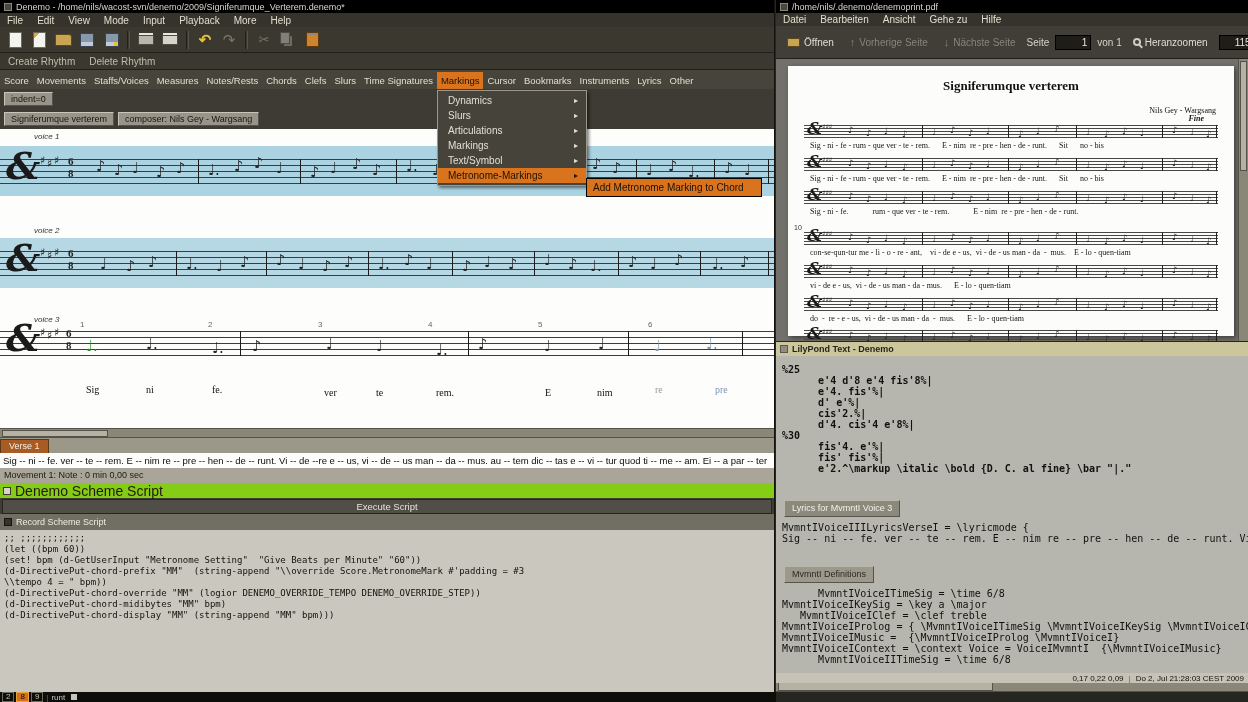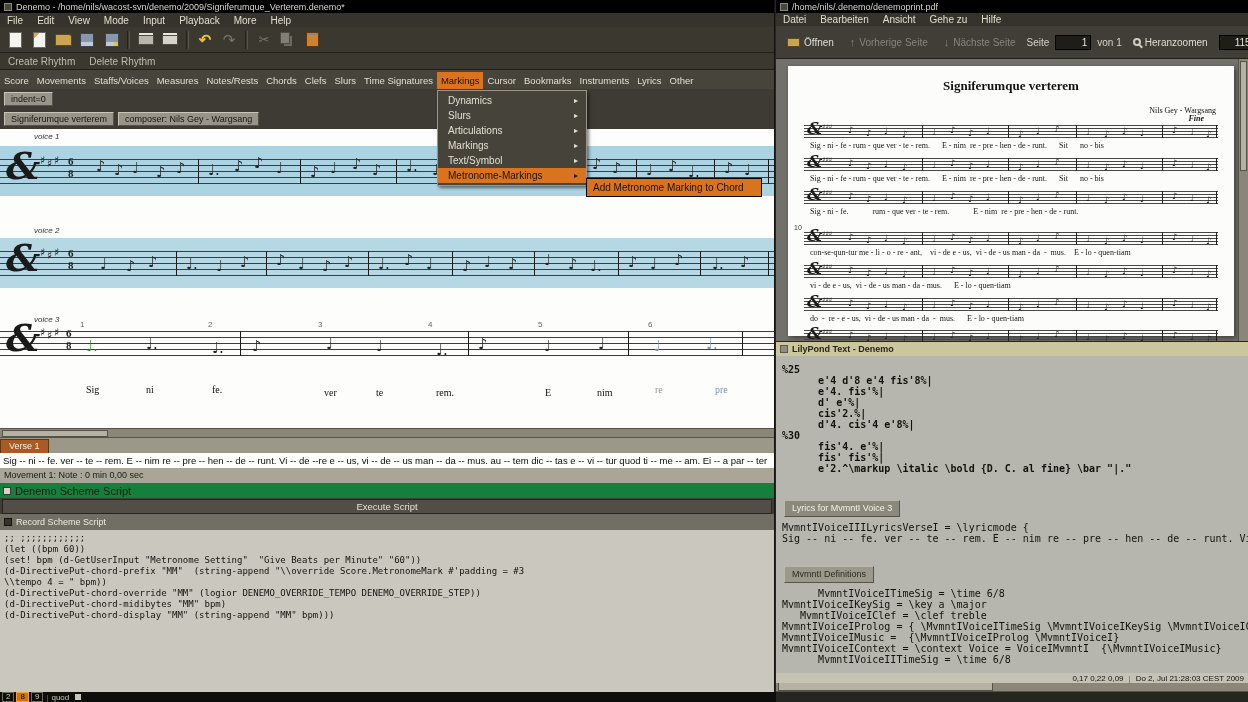--- a/index.html
+++ b/index.html
@@ -61,21 +61,21 @@
 .lyrow .note { font-size:10px; color:#101010; font-family:"Liberation Serif",serif; }
 .lyrow .note.ghost1 { color:#9a9a9a; }
 .lyrow .note.ghost2 { color:#7e93b8;margin-left:8px; }
 
 .hscroll { position:relative; height:10px; background:#8a8779; border-top:1px solid #55524a; border-bottom:1px solid #55524a; }
 .hthumb { position:absolute; top:1px; height:7px; background:#b5b2a5; border:1px solid #55524a; }
 .verserow { height:15px; background:#9b9789; display:flex; align-items:flex-end; }
 .versetab { background:#a85b22; color:#f4efe6; font-size:9px; padding:1px 8px 2px; border:1px solid #5c3a14; border-bottom:none; }
 .lyricsline { height:15px; background:#fdfdfb; color:#0c0c0c; font-size:9.5px; padding:2px 3px; white-space:nowrap; overflow:hidden; }
 .statusline { height:15px; background:#a9a598; color:#1c1a14; font-size:9px; padding:2px 4px; }
-.schemehdr { height:15px; background:#15803d; color:#241911; font-size:11px; display:flex; align-items:center; gap:4px; padding:0 3px; }
+.schemehdr { height:15px; background:#84cc16; color:#241911; font-size:14px; display:flex; align-items:center; gap:4px; padding:0 3px; }
 .chk { width:8px; height:8px; background:#d8d4c8; border:1px solid #3a3830; display:inline-block; flex:0 0 auto; }
 .chk.dark { background:#35332b; border-color:#15140f; }
 .execbtn { display:block; width:calc(100% - 4px); margin:1px 2px 0; height:15px; background:#504e46; color:#e6e2d6; border:1px solid #26241e; font-size:9.5px; font-family:"Liberation Sans",sans-serif; }
 .recordrow { height:16px; background:#716e63; color:#efece1; font-size:9px; display:flex; align-items:center; gap:4px; padding:0 4px; }
 .scriptarea { height:162px; background:#c9c7be; color:#14120e; font-family:"DejaVu Sans Mono",monospace; font-size:9px; line-height:11px; padding:3px 4px; overflow:hidden; }
 .sline { white-space:pre; }
 
 .menu { position:absolute; left:437px; top:90px; width:150px; background:#45433a; border:1px solid #9b978a; padding:2px 0; z-index:50; box-shadow:2px 2px 3px rgba(0,0,0,.5); }
 .mitem { display:flex; justify-content:space-between; align-items:center; color:#e3dfd2; font-size:10px; padding:2px 8px 2px 10px; height:15px; }
 .mitem .arrow { font-size:8px; }
@@ -698,20 +698,20 @@
 </section>
 
 <footer id="taskbar-left">
   <span style="display:inline-flex;gap:2px">
 
   <span class="ws">2</span>
       <span class="ws active">8</span>
       <span class="ws">9</span>
     </span>
   <span class="tsep">|</span>
-  <span>quod</span>
+  <span>runt</span>
   <span class="tind"></span>
 </footer>
 <footer id="taskbar-right">
   <span>0,17 0,22 0,09</span>
   <span class="tsep">|</span>
   <span>Do 2, Jul 21:28:03 CEST 2009</span>
 </footer>
 
 </body></html>

